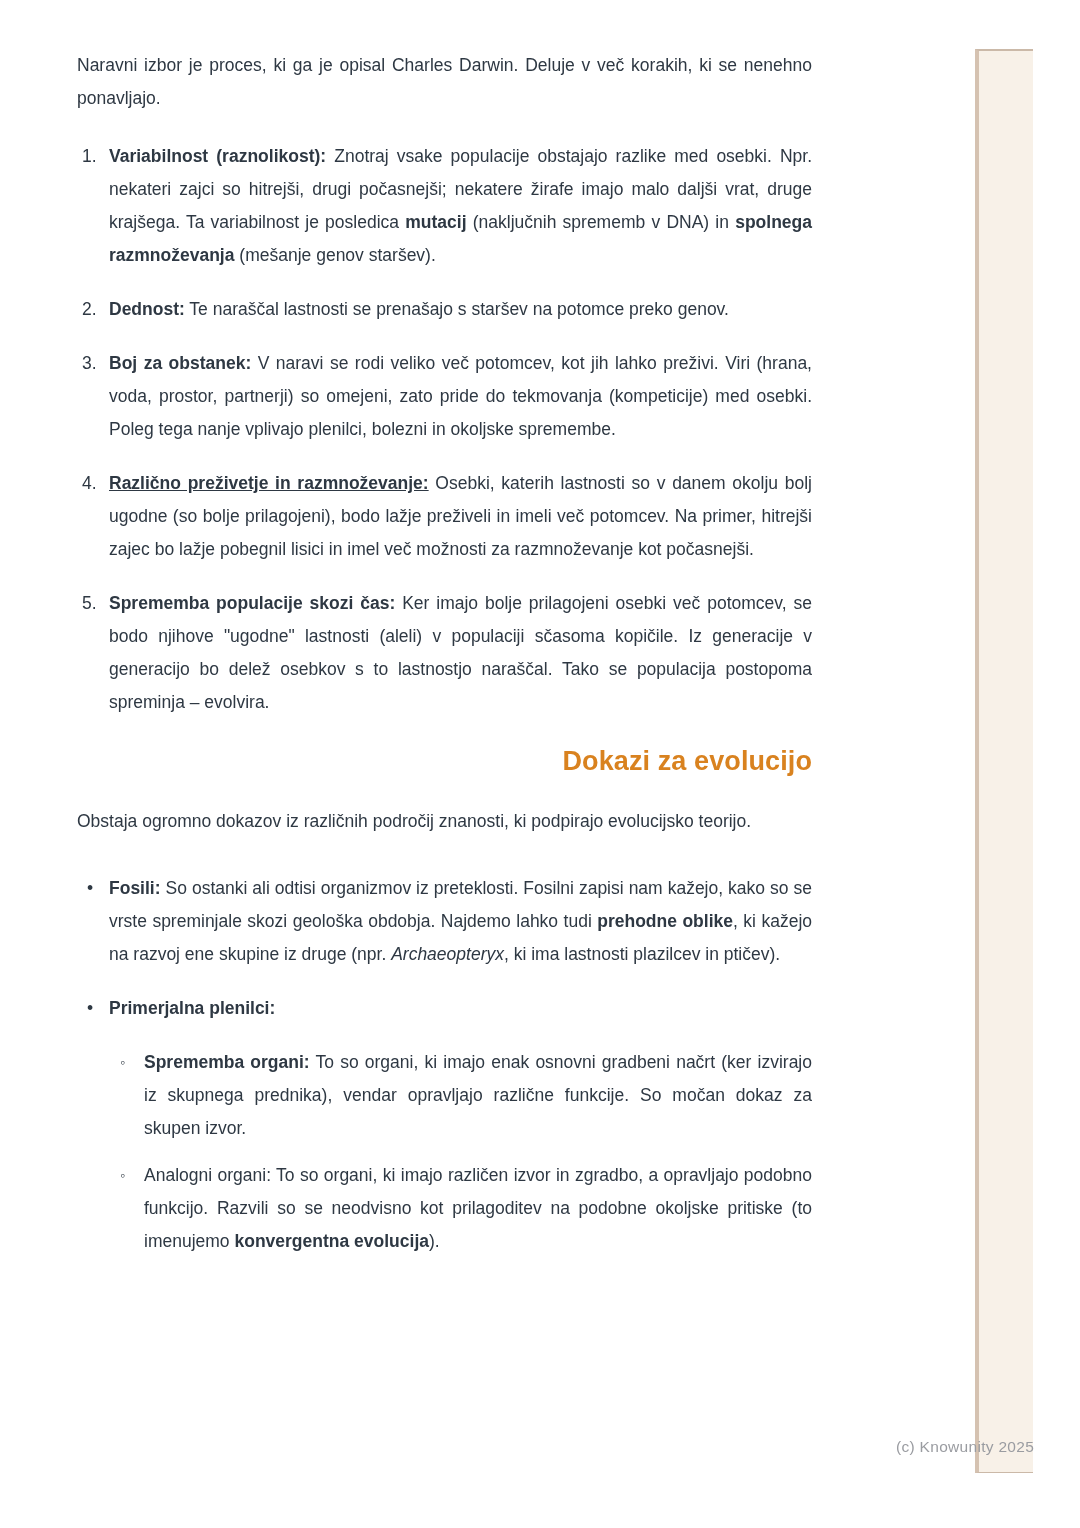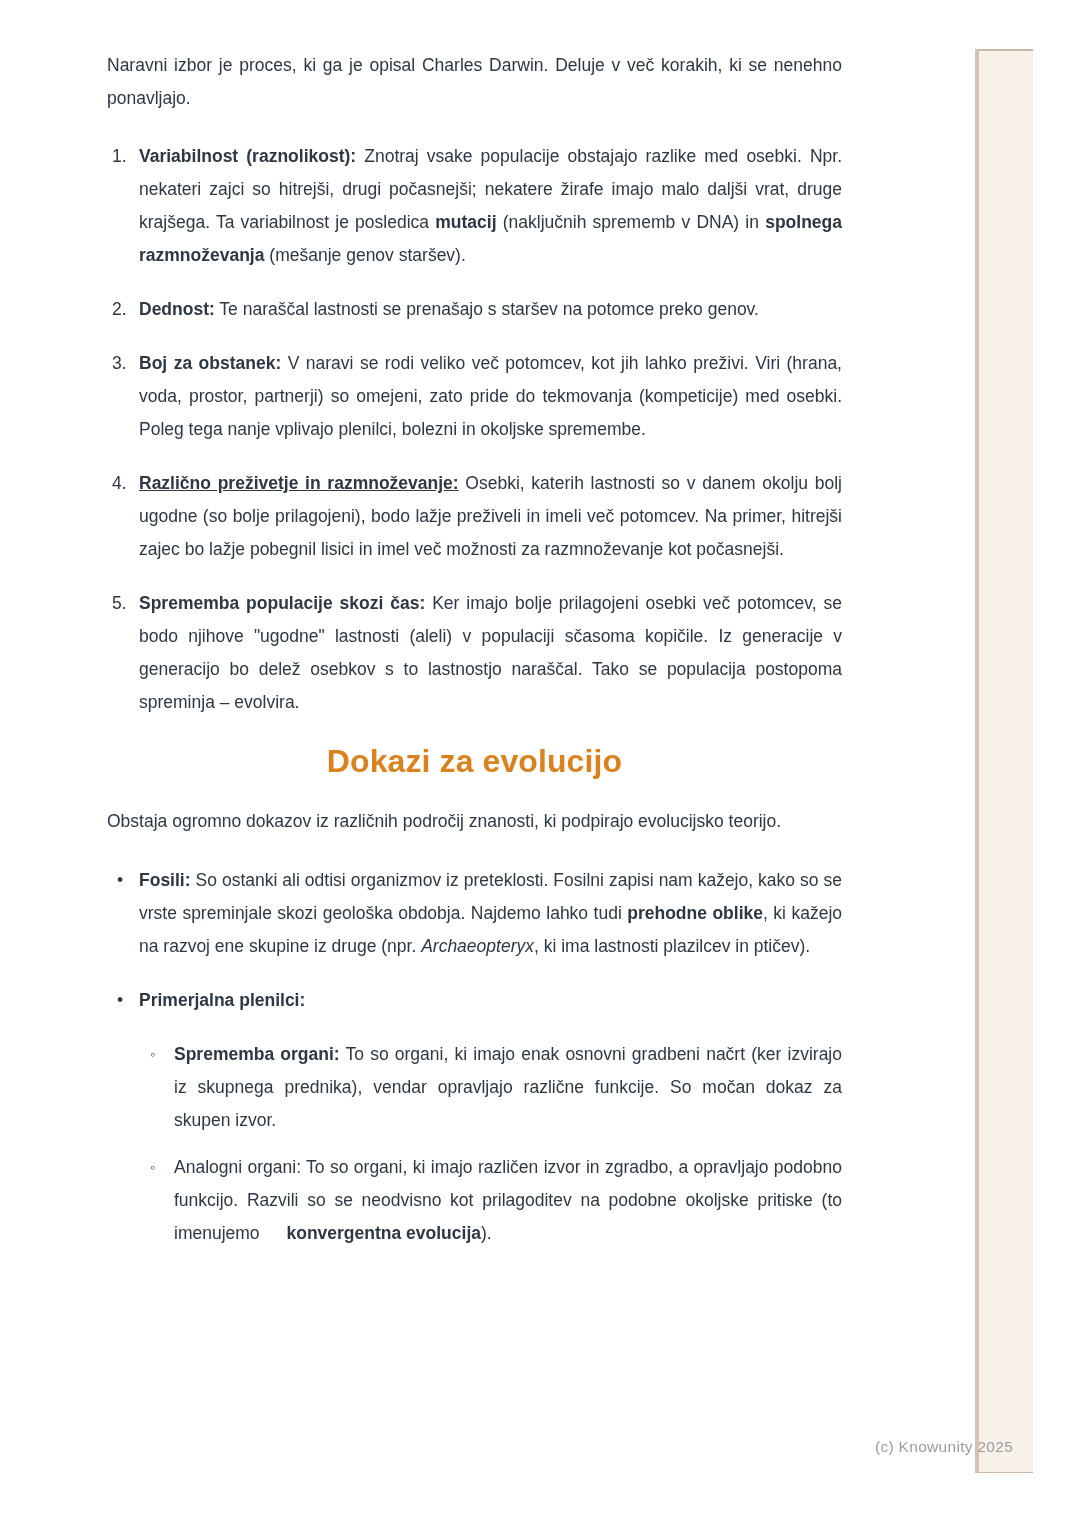--- a/index.html
+++ b/index.html
@@ -15,43 +15,43 @@
   body{
     width:1080px; height:1528px;
     background:#ffffff;
     font-family:"Liberation Sans", sans-serif;
     color:var(--text);
     position:relative;
     overflow:hidden;
   }
   .content{
     position:absolute;
-    left:107px; top:49px;
+    left:77px; top:49px;
     width:735px;
     font-size:17.5px;
     line-height:33px;
   }
   .intro{ margin:0 0 25px 0; text-align:justify; }
-  .para{ margin:0 0 26px 0; text-align:justify; }
+  .para{ margin:0 0 34px 0; text-align:justify; }
   .olist{ margin:0; }
   .item{ display:flex; margin:0 0 21px 0; }
   .num{
     flex:0 0 32px; width:32px;
     padding-left:5px;
     text-align:left;
   }
   .bullet-num{ padding-left:10px; }
   .itext{ flex:1; text-align:justify; min-width:0; }
   h2.section-heading{
     margin:25px 0 27px 0;
-    font-size:32px;
+    font-size:27px;
     line-height:34px;
     font-weight:700;
     color:var(--heading);
-    text-align:center;
+    text-align:right;
     letter-spacing:0.1px;
   }
   .sublist{ margin:21px 0 0 10px; }
   .subitem{ display:flex; margin:0 0 14px 0; }
   .subitem:last-child{ margin-bottom:0; }
   .subnum{
     flex:0 0 25px; width:25px;
     padding-left:1px;
     font-size:14px;
     text-align:left;
@@ -61,21 +61,21 @@
     left:975px; top:49px;
     width:58px; height:1424px;
     background:var(--stripe_fill);
     border-left:4px solid var(--stripe_border);
     border-top:2px solid var(--stripe_top);
     border-bottom:1px solid var(--stripe_top);
     z-index:1;
   }
   .watermark{
     position:absolute;
-    left:875px; top:1437px;
+    left:896px; top:1437px;
     font-size:15.5px;
     line-height:20px;
     color:var(--watermark);
     letter-spacing:0.3px;
     z-index:2;
     white-space:nowrap;
   }
 </style>
 </head>
 <body>
@@ -120,21 +120,21 @@
       <span class="num bullet-num">•</span>
       <div class="itext">
         <span><span style="font-weight: 700;">Primerjalna plenilci:</span></span>
         <div class="sublist">
           <div class="subitem">
             <span class="subnum">◦</span>
             <div class="itext"><span style="font-weight: 700;">Sprememba organi:</span><span> To so organi, ki imajo enak osnovni gradbeni načrt (ker izvirajo iz skupnega prednika), vendar opravljajo različne funkcije. So močan dokaz za skupen izvor.</span></div>
           </div>
           <div class="subitem">
             <span class="subnum">◦</span>
-            <div class="itext"><span style="font-weight: 400;">Analogni organi:</span><span> To so organi, ki imajo različen izvor in zgradbo, a opravljajo podobno funkcijo. Razvili so se neodvisno kot prilagoditev na podobne okoljske pritiske (to imenujemo </span><span style="font-weight: 700; margin-left: 22px;">konvergentna evolucija</span><span>).</span></div>
+            <div class="itext"><span style="font-weight: 400;">Analogni organi:</span><span> To so organi, ki imajo različen izvor in zgradbo, a opravljajo podobno funkcijo. Razvili so se neodvisno kot prilagoditev na podobne okoljske pritiske (to imenujemo </span><span style="font-weight: 700;">konvergentna evolucija</span><span>).</span></div>
           </div>
         </div>
       </div>
     </div>
   </div>
 
 </main>
 
 <div class="edge-stripe"></div>
 

